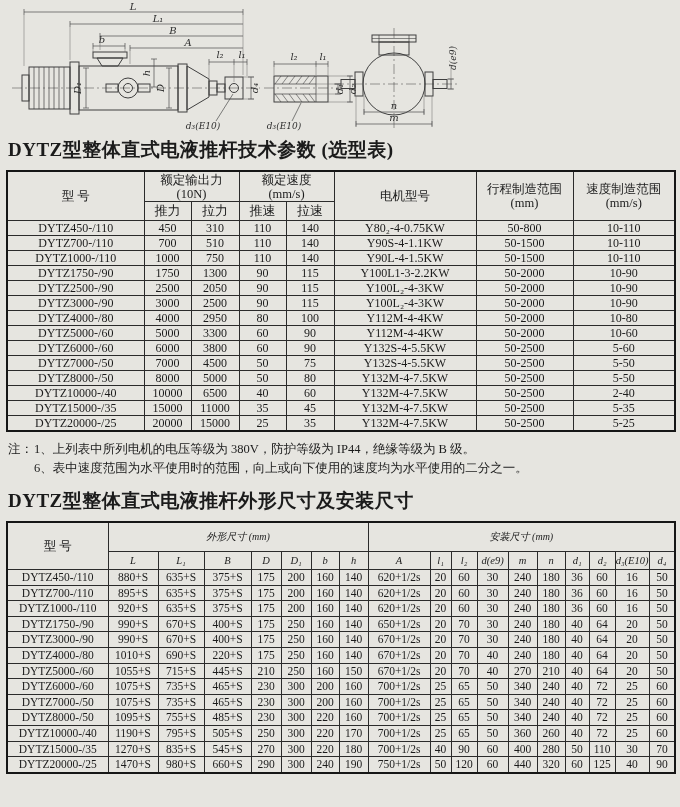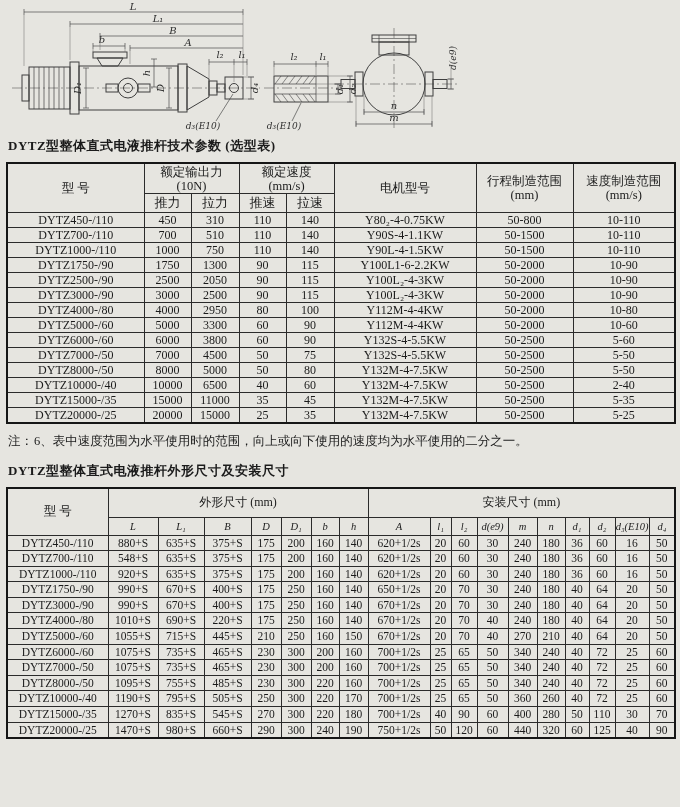--- a/index.html
+++ b/index.html
@@ -7,39 +7,39 @@
     width:680px;height:807px;overflow:hidden;
     background:#e6e5e0;
     color:#1b1b1b;
     font-family:"Liberation Serif","DejaVu Serif",serif;
   }
   .page{padding:2px 6px 0 6px;}
   svg.drawing{display:block;margin:0 auto;}
   .dim{font:italic 10px "DejaVu Serif",serif;fill:#2e2e2e;}
   .dim-sm{font:italic 9px "DejaVu Serif",serif;fill:#2e2e2e;}
   .sec-title{
-    font-size:13px;font-weight:bold;letter-spacing:.5px;
+    font-size:19px;font-weight:bold;letter-spacing:.5px;
     margin:3px 0 7px 2px;
   }
   table{border-collapse:collapse;width:668px;table-layout:fixed;}
   table.t1,table.t2{border:2px solid #161616;}
   th,td{
     border:1px solid #2b2b2b;text-align:center;vertical-align:middle;
     font-weight:normal;padding:0;overflow:hidden;white-space:nowrap;
   }
   .t1 thead .two-line{font-size:12.5px;line-height:14px;height:29px;}
   .t1 thead .one-line{font-size:12.5px;}
   .t1 thead tr.subrow th{font-size:13px;height:16px;}
   .t1 tbody td{height:14px;font-size:12px;line-height:14px;}
   .t1 tbody td:first-child{font-size:12px;}
   .notes{display:flex;font-size:12.5px;line-height:18.5px;margin:8px 0 0 2px;}
   .notes-label{flex:0 0 26px;}
   .notes-items{flex:1;}
   .sec-title.second{margin-top:11px;}
-  .t2 thead .group{font-size:12px;height:28px;}
+  .t2 thead .group{font-size:10px;height:28px;font-style:italic;}
   .t2 thead tr.subrow th{font-size:10.5px;height:17px;font-style:italic;}
   .t2 thead th.model-h{font-size:12.5px;font-style:normal;}
   .t2 tbody td{height:14.6px;font-size:11.5px;line-height:14.6px;}
   .t2 tbody td:first-child{font-size:11.5px;}
 </style>
 </head>
 <body>
 
 <div class="page">
 
@@ -234,21 +234,21 @@
           <td>Y90L-4-1.5KW</td>
           <td>50-1500</td>
           <td>10-110</td>
         </tr>
         <tr>
           <td>DYTZ1750-/90</td>
           <td>1750</td>
           <td>1300</td>
           <td>90</td>
           <td>115</td>
-          <td>Y100L1-6-2.2KW</td>
+          <td>Y100L1-3-2.2KW</td>
           <td>50-2000</td>
           <td>10-90</td>
         </tr>
         <tr>
           <td>DYTZ2500-/90</td>
           <td>2500</td>
           <td>2050</td>
           <td>90</td>
           <td>115</td>
           <td>Y100L₂-4-3KW</td>
@@ -344,20 +344,21 @@
           <td>Y132M-4-7.5KW</td>
           <td>50-2500</td>
           <td>5-25</td>
         </tr>
       </tbody>
   </table>
 
   <div class="notes">
     <span class="notes-label">注：</span>
     <div class="notes-items">
+        <div class="note-item">1、上列表中所列电机的电压等级为 380V，防护等级为 IP44，绝缘等级为 B 级。</div>
         <div class="note-item">6、表中速度范围为水平使用时的范围，向上或向下使用的速度均为水平使用的二分之一。</div>
       </div>
   </div>
 
   <div class="sec-title second">DYTZ型整体直式电液推杆外形尺寸及安装尺寸</div>
 
   <table class="t2">
     <colgroup>
       <col style="width:101px">
         <col style="width:50px">
@@ -420,21 +421,21 @@
           <td>30</td>
           <td>240</td>
           <td>180</td>
           <td>36</td>
           <td>60</td>
           <td>16</td>
           <td>50</td>
         </tr>
         <tr>
           <td>DYTZ700-/110</td>
-          <td>548+S</td>
+          <td>895+S</td>
           <td>635+S</td>
           <td>375+S</td>
           <td>175</td>
           <td>200</td>
           <td>160</td>
           <td>140</td>
           <td>620+1/2s</td>
           <td>20</td>
           <td>60</td>
           <td>30</td>

